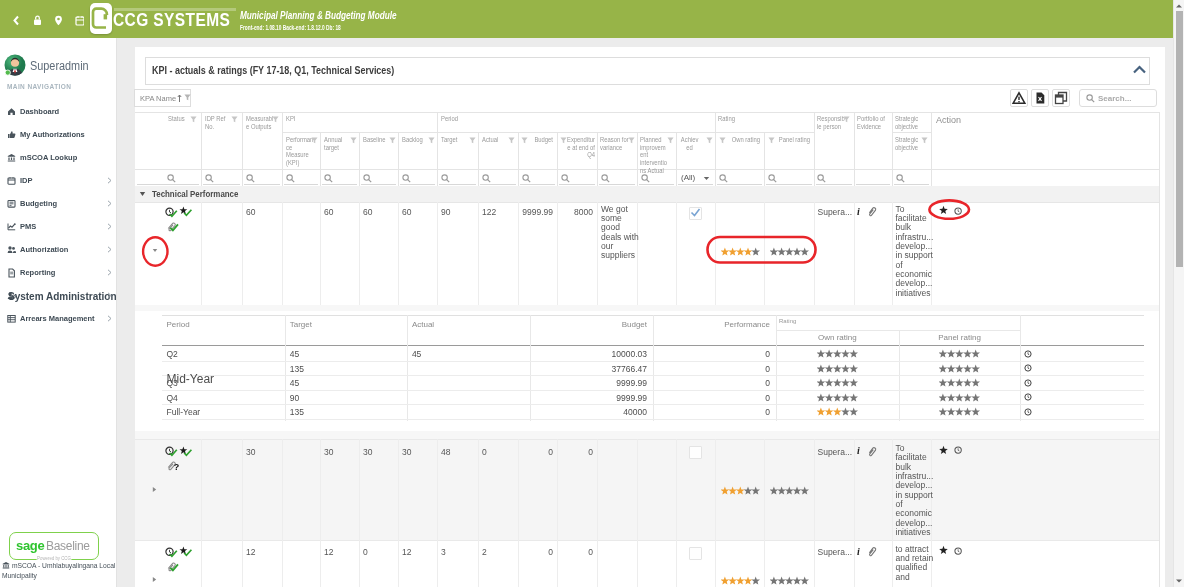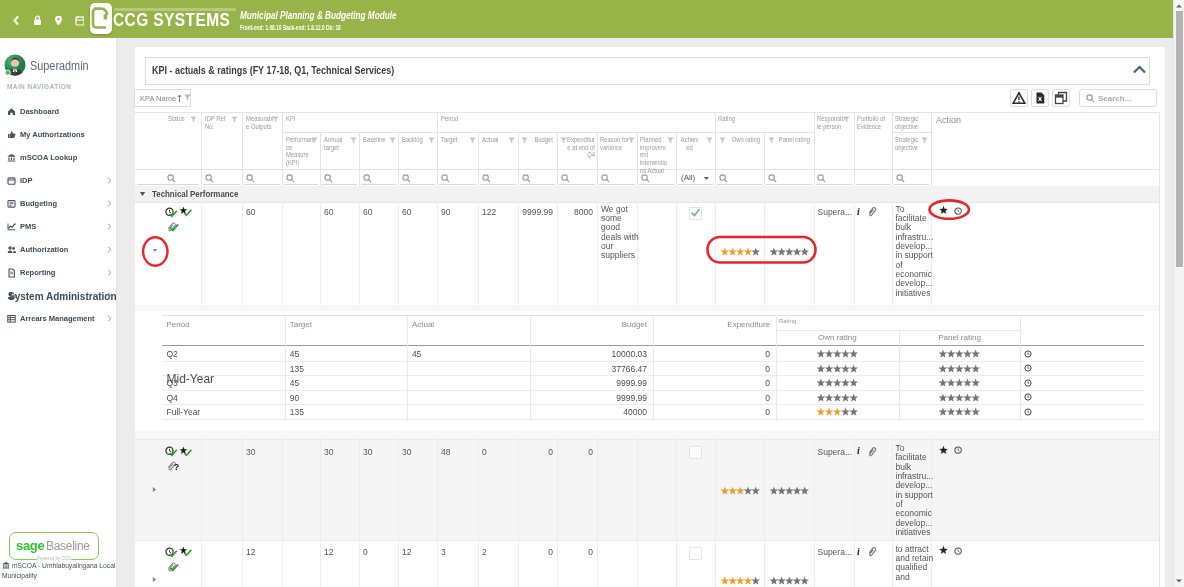--- a/index.html
+++ b/index.html
@@ -587,21 +587,21 @@
 <div style="position:absolute;left:1020.4px;top:315px;width:0px;height:105.5px;border-left:1px solid #e8e8e8;"></div>
 <div style="position:absolute;left:898.7px;top:329.5px;width:0px;height:91.0px;border-left:1px solid #e8e8e8;"></div>
 <div style="position:absolute;left:776px;top:329.5px;width:244.39999999999998px;height:0px;border-top:1px solid #e8e8e8;"></div>
 <div style="position:absolute;left:779px;top:317.5px;font-size:6px;color:#999;font-weight:400;white-space:nowrap;">Rating</div>
 <div style="position:absolute;left:776px;top:333px;font-size:8px;color:#8a8a8a;font-weight:400;white-space:nowrap;width:122.70000000000005px;text-align:center;">Own rating</div>
 <div style="position:absolute;left:898.7px;top:333px;font-size:8px;color:#8a8a8a;font-weight:400;white-space:nowrap;width:121.69999999999993px;text-align:center;">Panel rating</div>
 <div style="position:absolute;left:166.5px;top:320px;font-size:8px;color:#8a8a8a;font-weight:400;white-space:nowrap;">Period</div>
 <div style="position:absolute;left:289.7px;top:320px;font-size:8px;color:#8a8a8a;font-weight:400;white-space:nowrap;">Target</div>
 <div style="position:absolute;left:411.9px;top:320px;font-size:8px;color:#8a8a8a;font-weight:400;white-space:nowrap;">Actual</div>
 <div style="position:absolute;left:530px;top:320px;font-size:8px;color:#8a8a8a;font-weight:400;white-space:nowrap;width:117px;text-align:right;">Budget</div>
-<div style="position:absolute;left:653px;top:320px;font-size:8px;color:#8a8a8a;font-weight:400;white-space:nowrap;width:117px;text-align:right;">Expenditure</div>
+<div style="position:absolute;left:653px;top:320px;font-size:8px;color:#8a8a8a;font-weight:400;white-space:nowrap;width:117px;text-align:right;">Performance</div>
 <div style="position:absolute;left:161.5px;top:360.5px;width:982.5px;height:0px;border-top:1px solid #ececec;"></div>
 <div style="position:absolute;left:166.5px;top:349.2px;font-size:8.5px;color:#4d4d4d;font-weight:400;white-space:nowrap;">Q2</div>
 <div style="position:absolute;left:289.7px;top:349.2px;font-size:8.5px;color:#4d4d4d;font-weight:400;white-space:nowrap;">45</div>
 <div style="position:absolute;left:411.9px;top:349.2px;font-size:8.5px;color:#4d4d4d;font-weight:400;white-space:nowrap;">45</div>
 <div style="position:absolute;left:530px;top:349.2px;font-size:8.5px;color:#4d4d4d;font-weight:400;white-space:nowrap;width:117px;text-align:right;">10000.03</div>
 <div style="position:absolute;left:653px;top:349.2px;font-size:8.5px;color:#4d4d4d;font-weight:400;white-space:nowrap;width:117px;text-align:right;">0</div>
 <svg style="position:absolute;left:816.85px;top:349.0px" width="44" height="10">
     <polygon points="3.9,0.5 5.0,3.5 8.2,3.6 5.7,5.6 6.5,8.6 3.9,6.9 1.3,8.6 2.1,5.6 -0.4,3.6 2.8,3.5" fill="#757575"></polygon>
     <polygon points="12.1,0.5 13.2,3.5 16.4,3.6 13.9,5.6 14.7,8.6 12.1,6.9 9.5,8.6 10.3,5.6 7.8,3.6 11.0,3.5" fill="#757575"></polygon>
     <polygon points="20.3,0.5 21.4,3.5 24.6,3.6 22.1,5.6 22.9,8.6 20.3,6.9 17.7,8.6 18.5,5.6 16.0,3.6 19.2,3.5" fill="#757575"></polygon>

